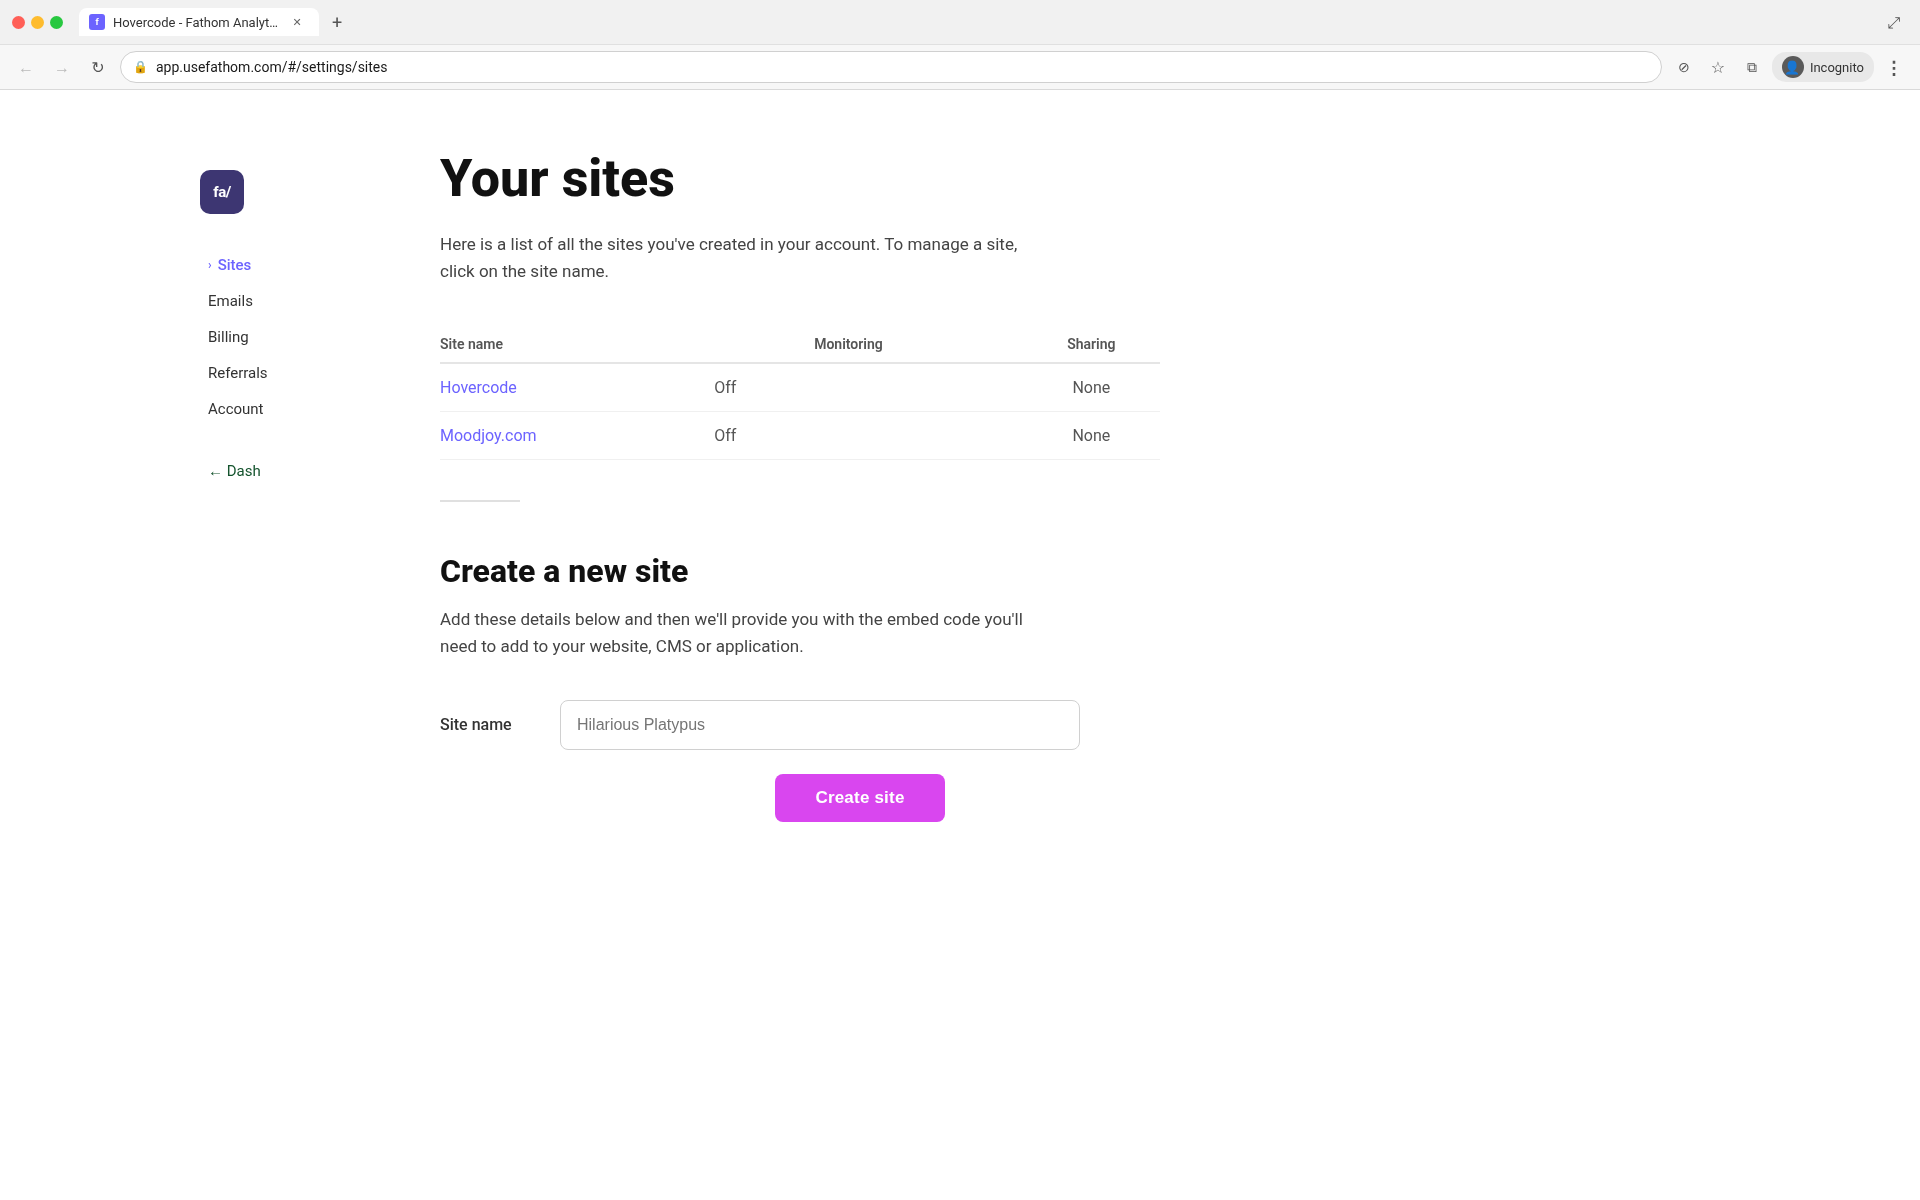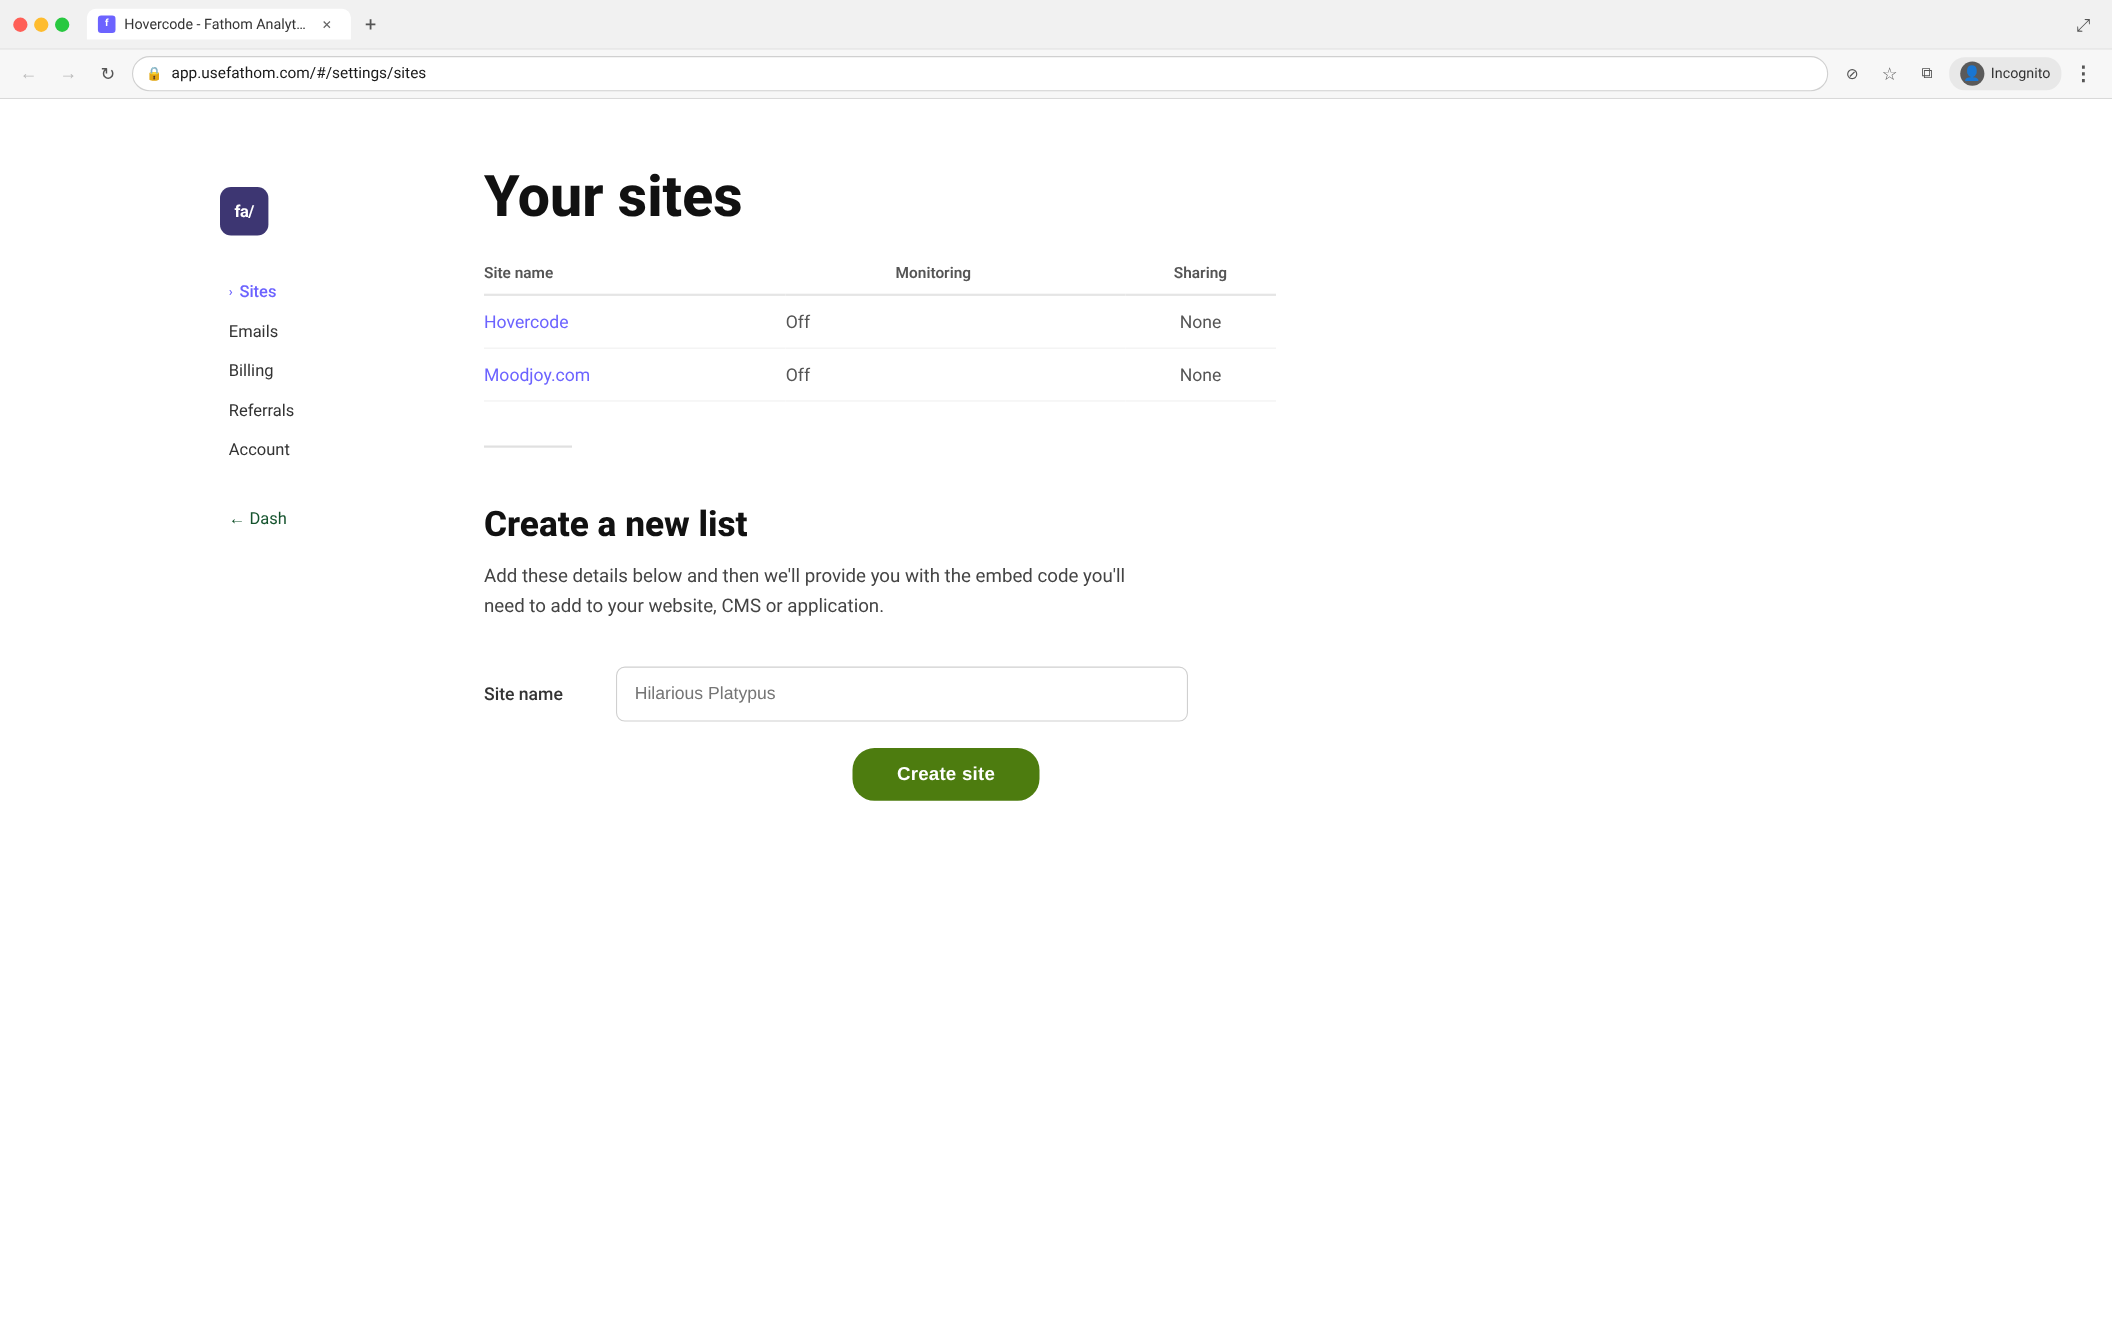--- a/index.html
+++ b/index.html
@@ -407,24 +407,24 @@
       background: white;
     }
 
     .create-btn-row {
       display: flex;
       justify-content: center;
       margin-left: 120px;
     }
 
     .create-btn {
-      background: #4d7c0f;
+      background: #d946ef;
       color: white;
       border: none;
-      border-radius: 20px;
+      border-radius: 8px;
       padding: 14px 40px;
       font-size: 17px;
       font-weight: 600;
       cursor: pointer;
       letter-spacing: 0.2px;
     }
   </style>
 </head>
 <body>
 
@@ -506,20 +506,21 @@
     </nav>
     <div class="sidebar-divider">
       <div class="sidebar-back">
         <span>← Dash</span>
       </div>
     </div>
   </div>
 
   <div class="main-content">
     <h1 class="page-title">Your sites</h1>
+    <p class="page-description">Here is a list of all the sites you've created in your account. To manage a site, click on the site name.</p>
 
     <table class="sites-table">
       <thead>
         <tr>
           <th>Site name</th>
           <th class="col-monitoring">Monitoring</th>
           <th class="col-sharing">Sharing</th>
         </tr>
       </thead>
       <tbody>
@@ -535,21 +536,21 @@
             <a class="site-link">Moodjoy.com</a>
           </td>
           <td class="col-monitoring">Off</td>
           <td class="col-sharing">None</td>
         </tr>
       </tbody>
     </table>
 
     <div class="divider"></div>
 
-    <h2 class="create-section-title">Create a new list</h2>
+    <h2 class="create-section-title">Create a new site</h2>
     <p class="create-section-desc">Add these details below and then we'll provide you with the embed code you'll need to add to your website, CMS or application.</p>
 
     <div class="form-row">
       <label class="form-label">Site name</label>
       <input class="form-input" type="text" placeholder="Hilarious Platypus" style="">
     </div>
 
     <div class="create-btn-row">
       <button class="create-btn">Create site</button>
     </div>

